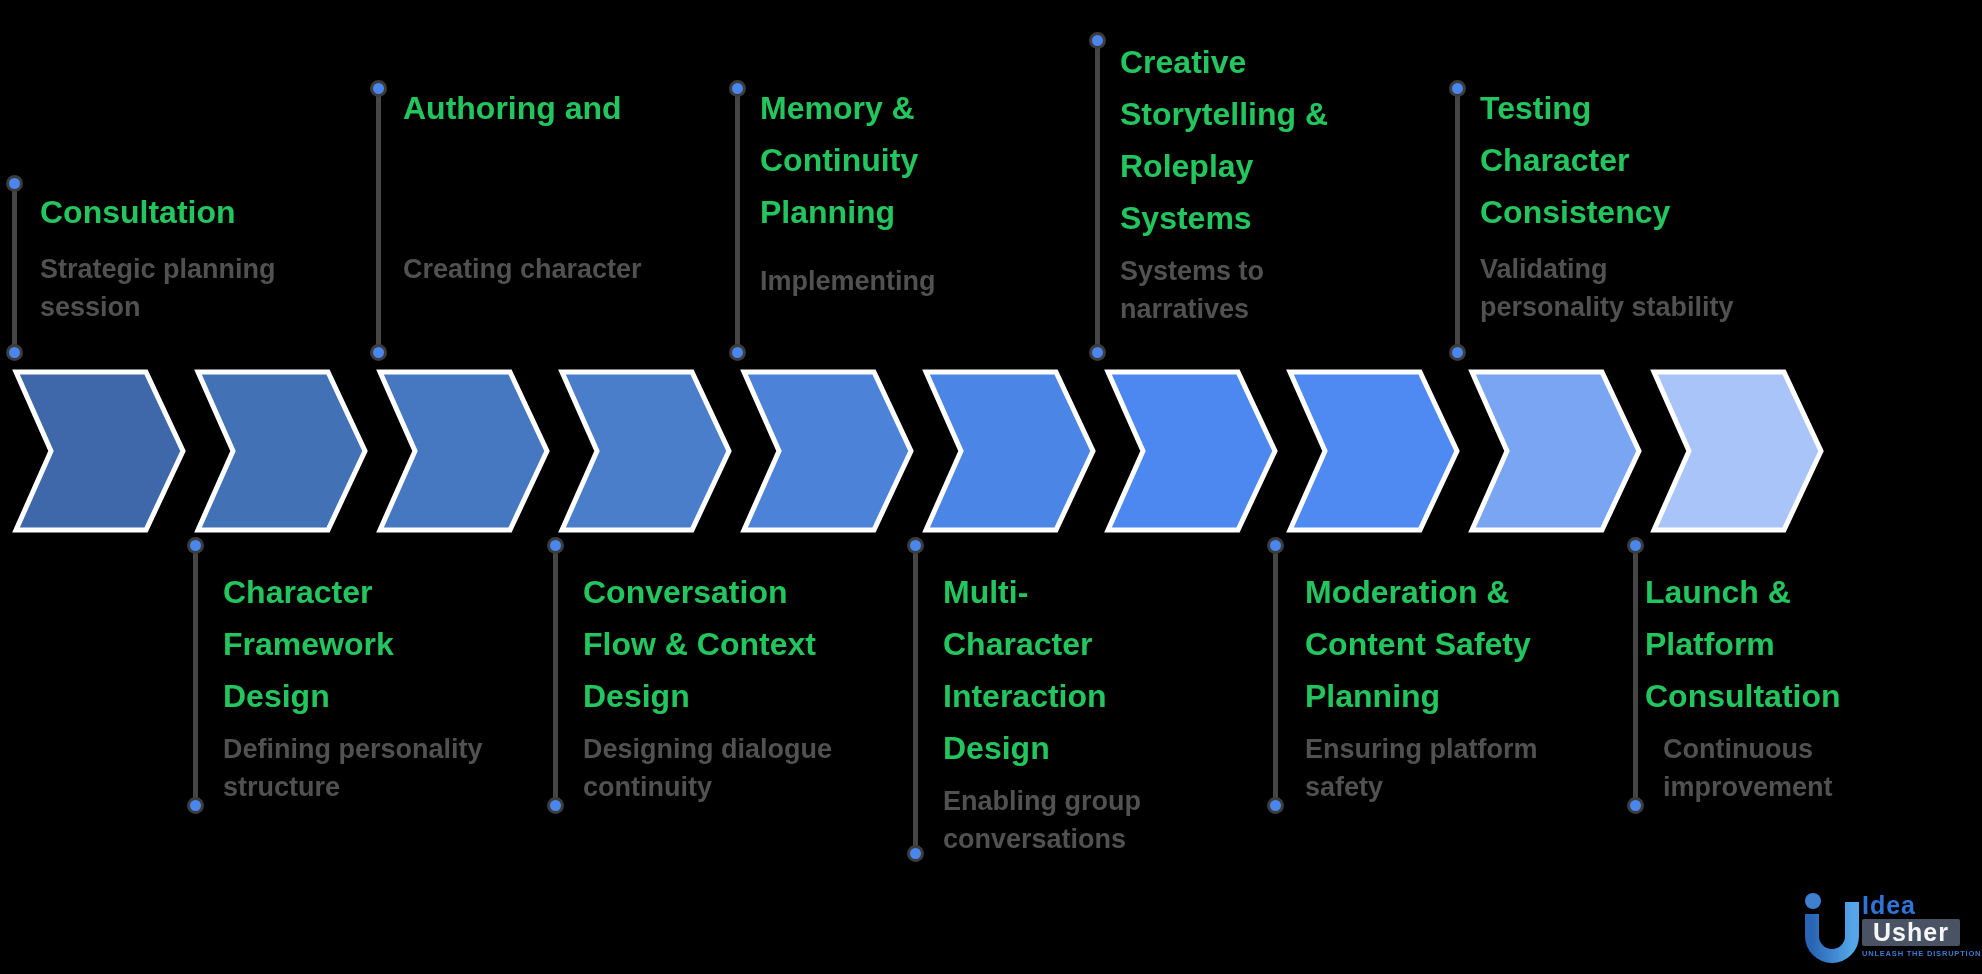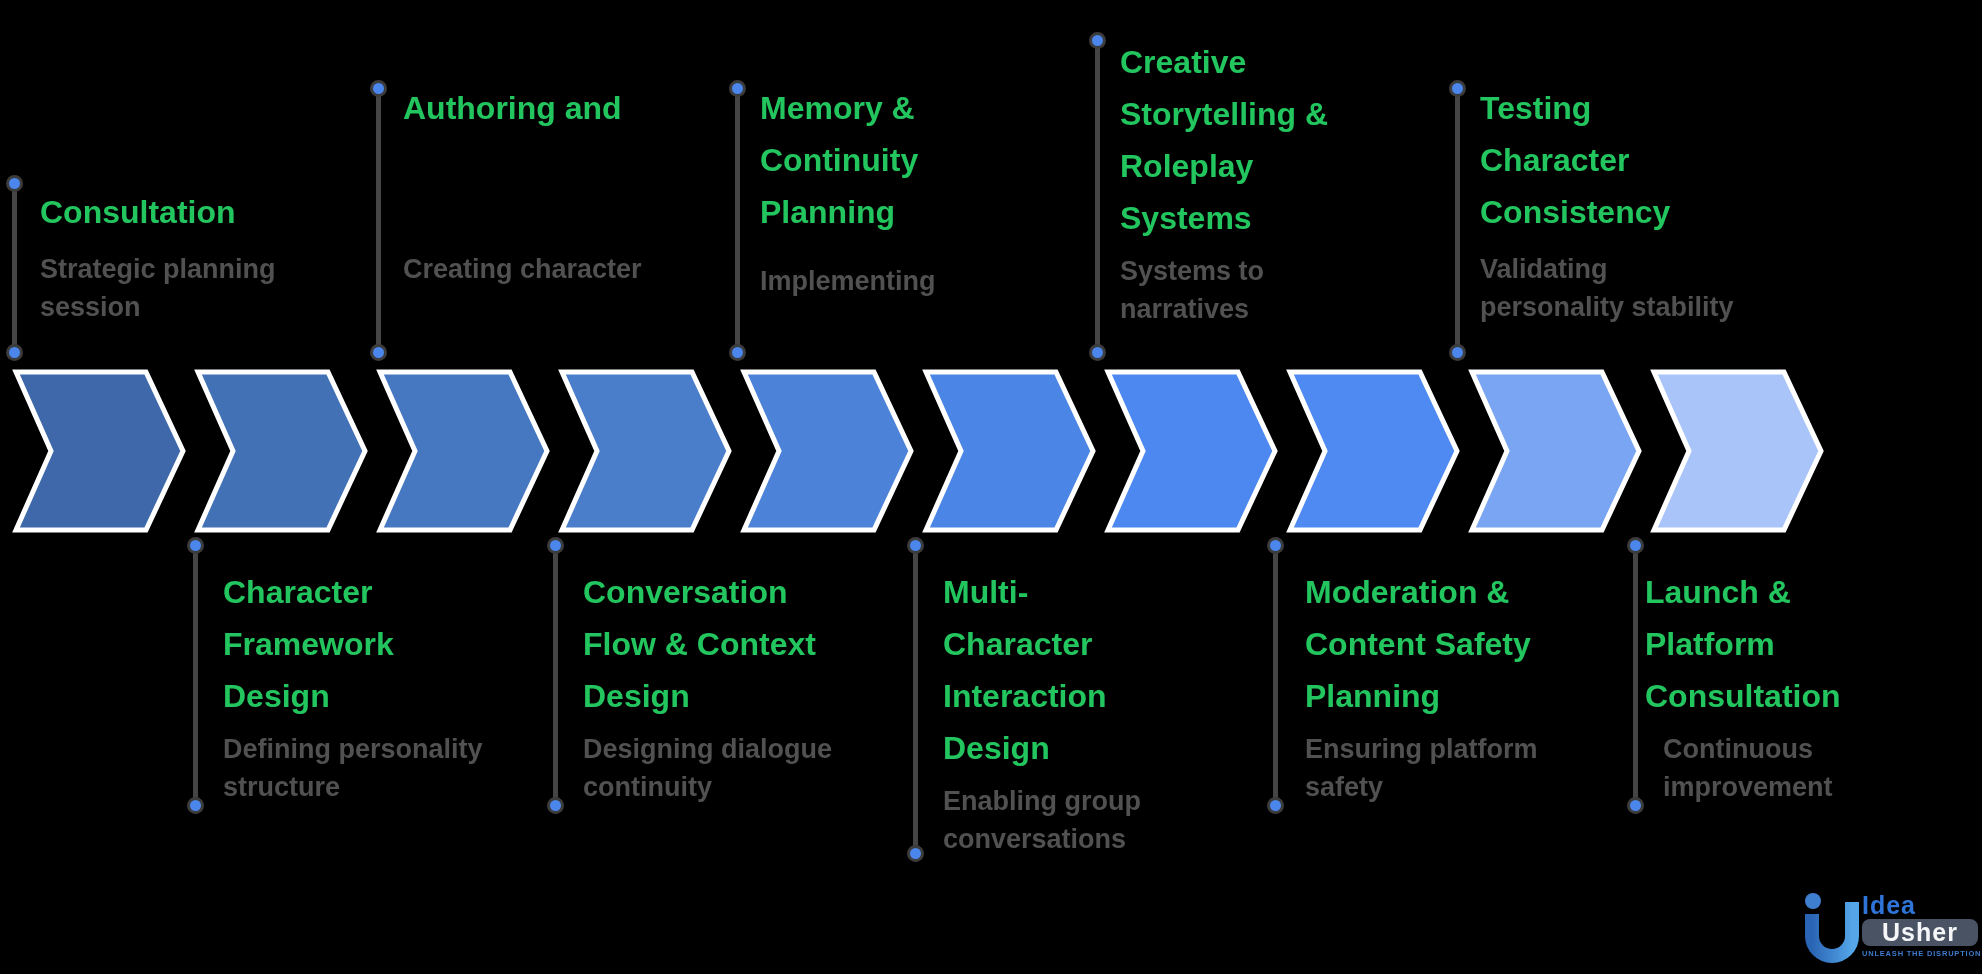--- a/index.html
+++ b/index.html
@@ -30,21 +30,21 @@
   }
   .logo{position:absolute;left:1800px;top:890px;width:182px;height:80px;}
   .logo-mark{position:absolute;left:0;top:0;}
   .logo-text{position:absolute;left:62px;top:2px;}
   .logo-idea{
     font-size:25px;font-weight:700;color:#2f74d8;letter-spacing:1px;line-height:26px;
   }
   .logo-usher{
     display:inline-block;background:#4a5363;color:#f5f6f8;
     font-size:25px;font-weight:700;line-height:27px;
-    padding:0 20px;margin-top:1px;border-radius:8px;letter-spacing:1px;
+    padding:0 11px;margin-top:1px;border-radius:2px;letter-spacing:1px;
   }
   .logo-tagline{
     margin-top:3px;font-size:7.5px;font-weight:700;color:#3d7bd0;
     letter-spacing:0.8px;white-space:nowrap;
   }
 </style>
 </head>
 <body>
 
 <div id="canvas">

